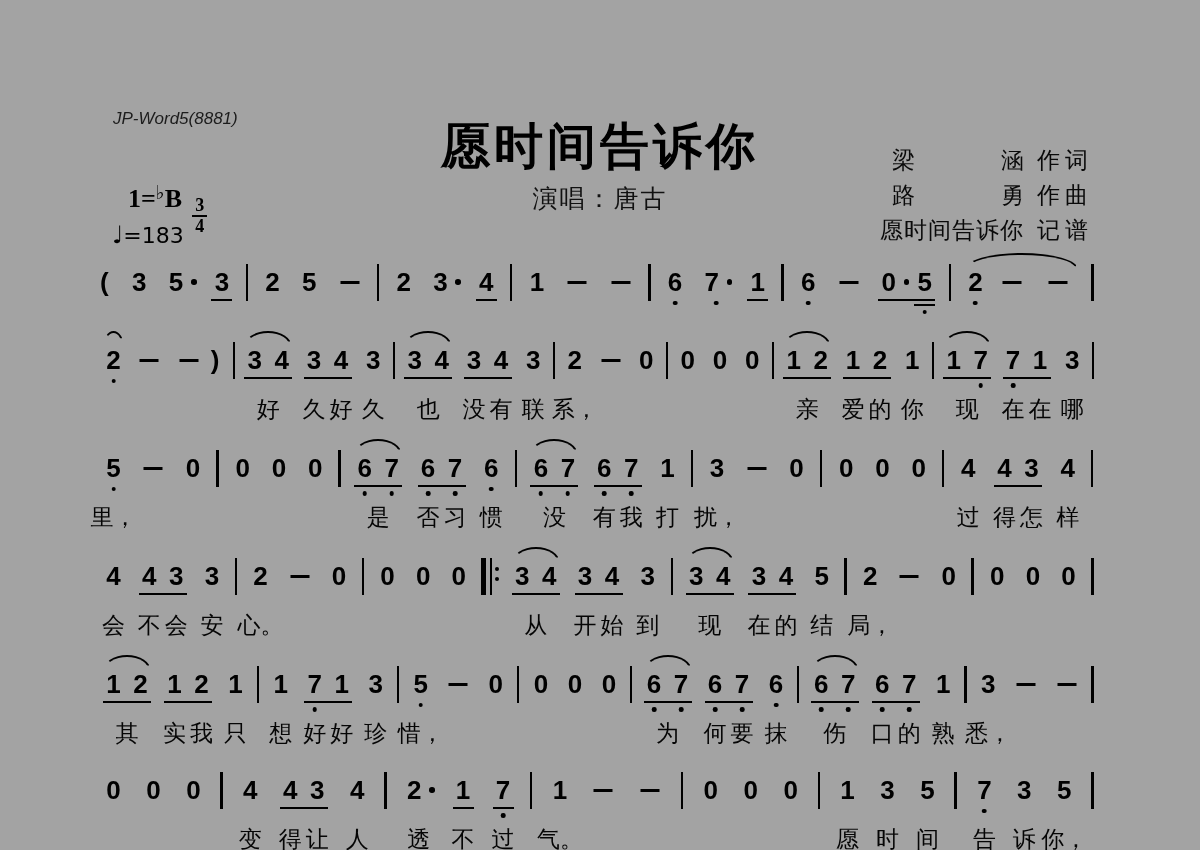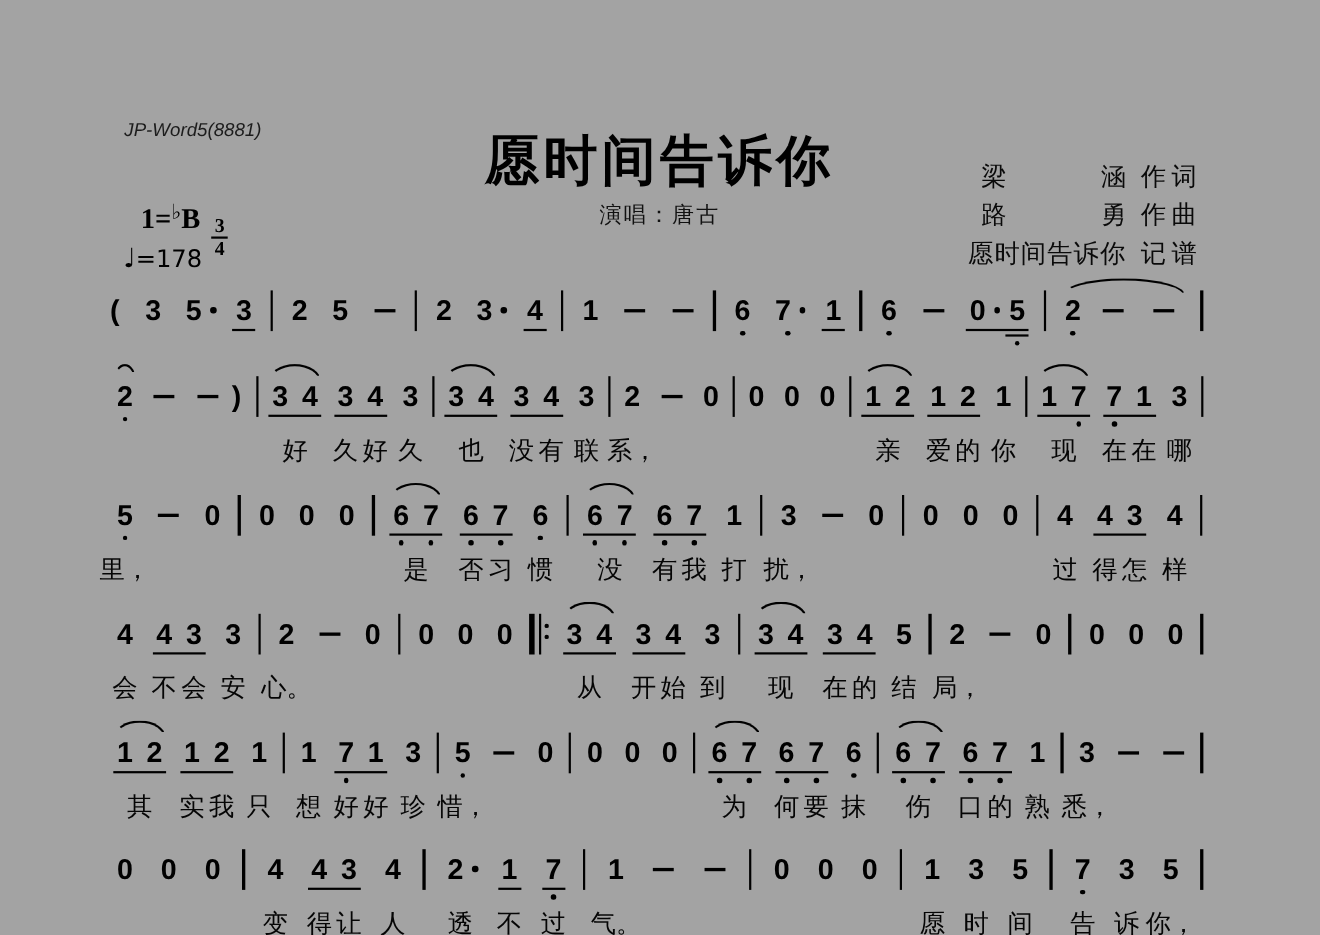--- a/index.html
+++ b/index.html
@@ -2,21 +2,21 @@
 <html><head>
 <meta charset="utf-8">
 <style>
   html,body{margin:0;padding:0;background:#fff;}
   .page{position:relative;width:1200px;height:850px;background:#a3a3a3;overflow:hidden;
         font-family:"Liberation Serif","DejaVu Serif",serif;color:#000;}
   .watermark{position:absolute;left:113px;top:109px;font:italic 17px "Liberation Sans",sans-serif;color:#1c1c1c;}
   .title{position:absolute;left:600px;top:114px;transform:translateX(-50%);margin:0;white-space:nowrap;
          font-family:"Liberation Serif","DejaVu Serif",serif;font-weight:bold;font-size:49px;letter-spacing:4px;}
   .subtitle{position:absolute;left:600px;top:182px;transform:translateX(-50%);white-space:nowrap;
-            font-size:20px;letter-spacing:2px;color:#111;}
+            font-size:25px;letter-spacing:2px;color:#111;}
   .keysig{position:absolute;left:128px;top:184px;white-space:nowrap;}
   .k-pre,.k-letter{font-weight:bold;font-size:26px;}
   .k-flat{font-family:"DejaVu Sans",sans-serif;font-size:19px;position:relative;top:-8px;font-weight:bold;}
   .meter{display:inline-flex;flex-direction:column;align-items:center;margin-left:10px;vertical-align:-4px;
          font-weight:bold;font-size:18px;line-height:1.05;}
   .m-top{border-bottom:2px solid #000;padding:0 3px;}
   .tempo{position:absolute;left:112px;top:221px;white-space:nowrap;font-family:"DejaVu Sans",sans-serif;font-size:22px;}
   .t-note{font-size:24px;}
   .credits{position:absolute;right:107px;top:145px;}
   .credit-row{display:flex;justify-content:flex-end;align-items:baseline;height:35px;font-size:23px;color:#0a0a0a;}
@@ -70,21 +70,21 @@
 <div class="page">
   <div class="watermark">JP-Word5(8881)</div>
   <h1 class="title">愿时间告诉你</h1>
   <div class="subtitle">演唱：唐古</div>
 
   <div class="keysig"><span class="k-pre">1=</span><span class="k-flat">♭</span><span class="k-letter">B</span><span class="meter">
         <span class="m-top">3</span>
         <span class="m-bot">4</span>
       </span></div>
 
-  <div class="tempo"><span class="t-note">♩</span><span>=</span><span>178</span></div>
+  <div class="tempo"><span class="t-note">♩</span><span>=</span><span>183</span></div>
 
   <div class="credits">
       <div class="credit-row">
         <span class="credit-name spread">
           <span>梁</span>
           <span>涵</span>
         </span>
         <span class="credit-role">作词</span>
       </div>
       <div class="credit-row">

